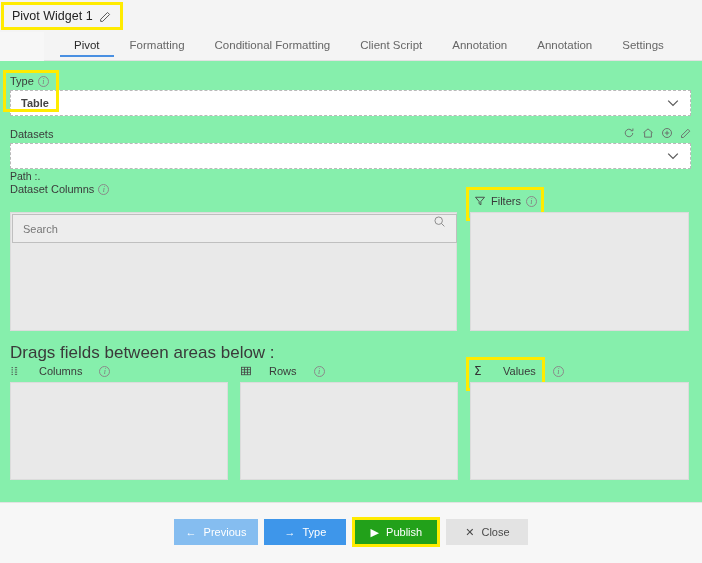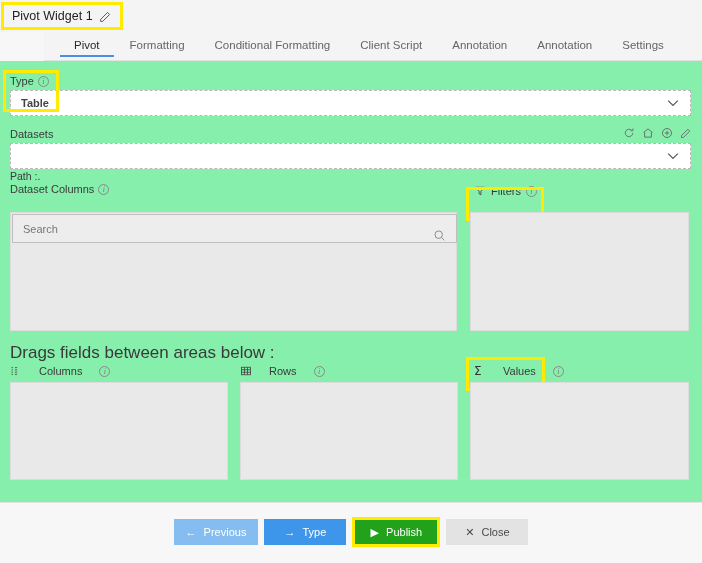--- a/index.html
+++ b/index.html
@@ -97,37 +97,37 @@
   .dc-label { position: absolute; left: 10px; top: 122px; }
   .panel {
     position: absolute;
     background: #e9e9e9;
     border: 1px solid #dcdcdc;
   }
   #dc-panel { left: 10px; top: 151px; width: 447px; height: 119px; }
   .search-wrap {
     position: absolute; left: 1px; top: 1px; width: 445px; height: 29px;
     background: #ededed; border: 1px solid #bfbfbf;
-    display: flex; align-items: flex-end; padding: 0 10px;
+    display: flex; align-items: flex-start; padding: 0 10px;
   }
   .search-input {
     border: none; outline: none; background: transparent;
     font-family: "Liberation Sans", sans-serif; font-size: 11px; color: #555;
     flex: 1; height: 100%;
   }
   .search-input::placeholder { color: #777; }
   .search-ico { width: 13px; height: 13px; color: #8a8a8a; flex: none; }
   .search-ico svg { display: block; }
 
   
   .filters-hl {
     position: absolute; left: 466px; top: 126px; width: 78px; height: 34px;
     border: 3px solid #ffeb00; pointer-events: none;
   }
-  .filters-label { position: absolute; left: 474px; top: 124px; display: inline-flex; align-items: center; gap: 5px; }
+  .filters-label { position: absolute; left: 474px; top: 134px; display: inline-flex; align-items: center; gap: 5px; }
   .funnel-ico { width: 12px; height: 12px; color: #444; }
   .funnel-ico svg { display: block; }
   #filters-panel { left: 470px; top: 151px; width: 219px; height: 119px; }
 
   
   .drag-hint { position: absolute; left: 10px; top: 282px; font-size: 17px; color: #3a3a3a; }
 
   
   .area-label { position: absolute; display: inline-flex; align-items: center; gap: 17px; }
   .area-ico { width: 12px; height: 12px; color: #444; flex: none; }

